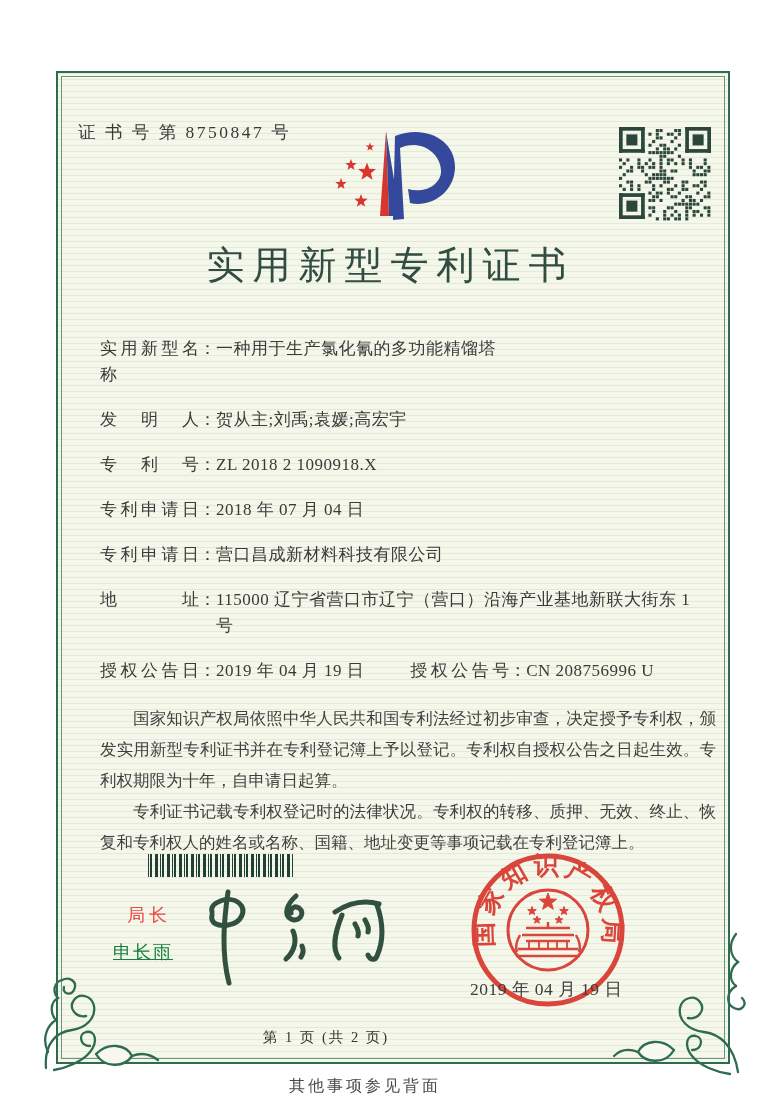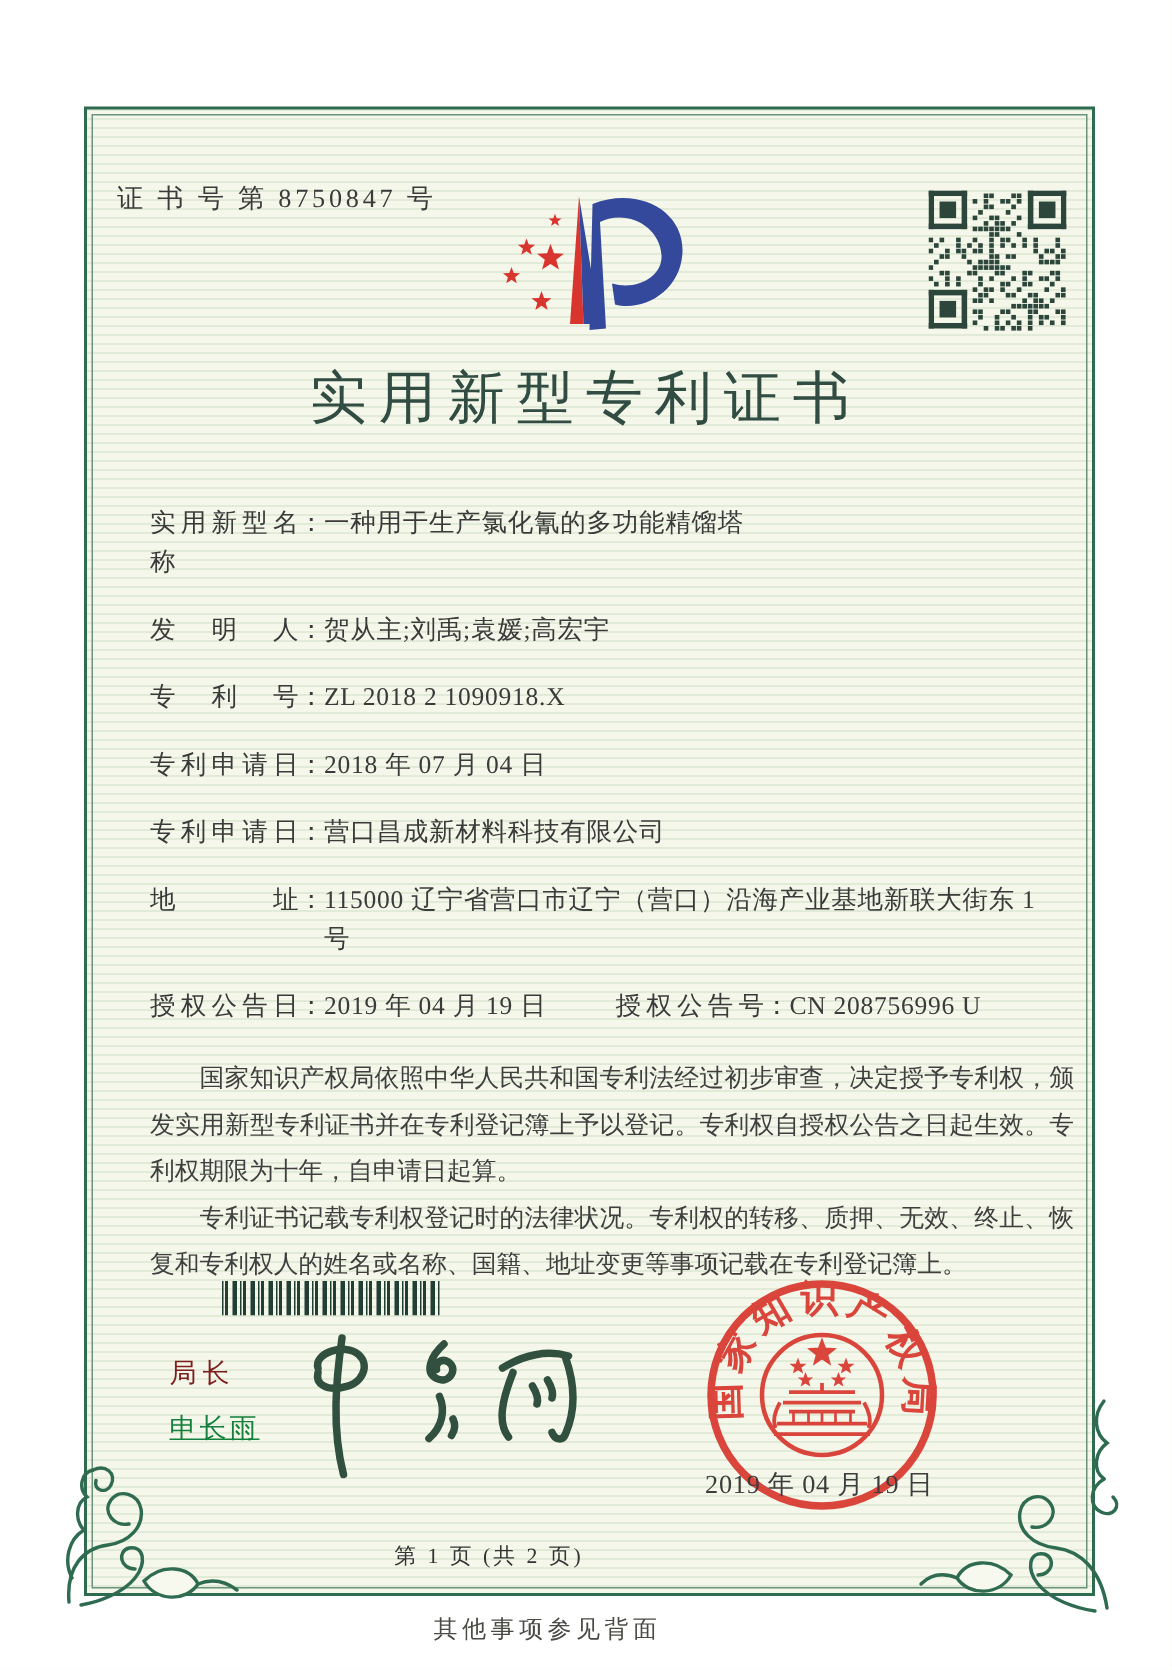--- a/index.html
+++ b/index.html
@@ -19,21 +19,21 @@
          letter-spacing:8px;color:var(--title,#314c42);}
   .content{left:88px;top:336px;width:616px;font-size:17px;line-height:26px;margin-left:12px;}
   .frow{display:flex;align-items:flex-start;margin-bottom:19px;}
   .flabel{display:inline-block;width:99px;text-align:justify;text-align-last:justify;flex:0 0 99px;}
   .colon{flex:0 0 auto;}
   .fvalue{flex:0 1 auto;letter-spacing:0.5px;}
   .fvalue.addr{max-width:486px;}
   .pair2{margin-left:46px;display:flex;}
   .paras{margin-top:14px;line-height:31px;font-size:16.5px;color:#3f3f3f;text-align:justify;}
   .paras p{margin:0;text-indent:2em;}
-  .sig-title{left:113px;top:903px;font-size:18px;letter-spacing:4px;color:#7f1d1d;}
+  .sig-title{left:127px;top:903px;font-size:18px;letter-spacing:4px;color:#ef4444;}
   .sig-name{left:113px;top:940px;font-size:18px;letter-spacing:2px;color:#15803d;text-decoration:underline;}
   .barcode{left:148px;top:854px;z-index:2;}
   .signature{left:198px;top:878px;z-index:3;}
   .seal{left:466px;top:848px;z-index:2;}
   .seal-date{left:470px;top:977px;font-size:17.5px;letter-spacing:0.5px;color:#3d3d3d;z-index:4;}
   .page-num{left:0;top:1028px;width:652px;text-align:center;font-size:14.5px;letter-spacing:2px;color:#333;}
   .back-note{left:0;top:1076px;width:730px;text-align:center;font-size:16px;letter-spacing:3px;color:#4a4a44;}
   .logo{left:323px;top:126px;}
   .qr{left:619px;top:127px;}
   .ornament{z-index:1;}

